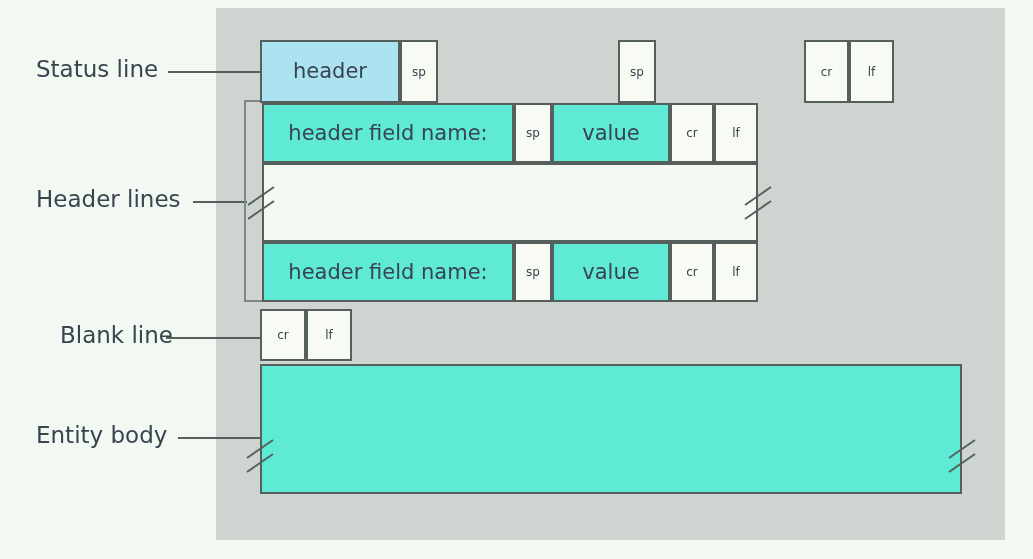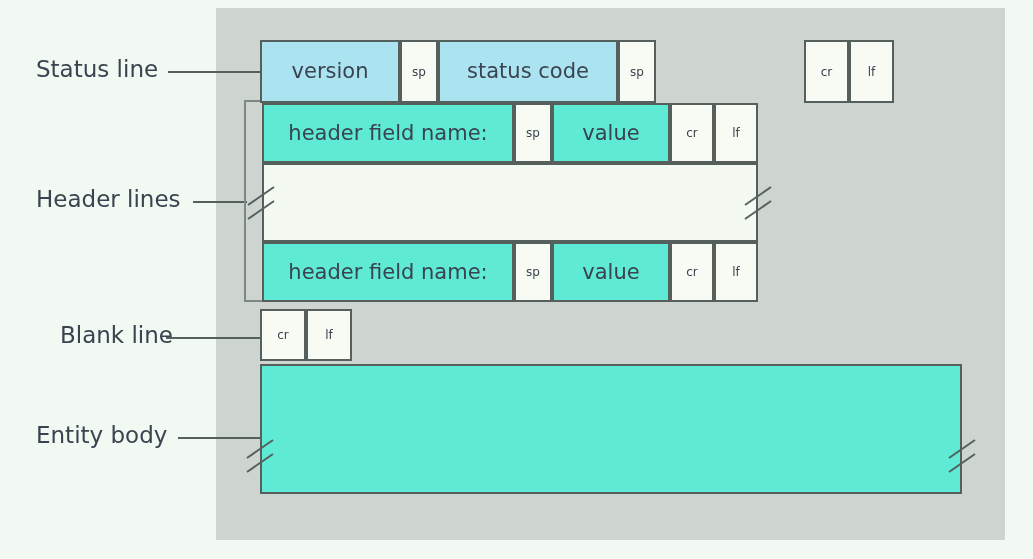--- a/index.html
+++ b/index.html
@@ -97,23 +97,22 @@
   <div class="leader" style="left:193px; top:201px; width:54px;"></div>
 
   <div class="label" style="left:36px; top:324px;margin-left:24px;">Blank line</div>
   <div class="leader" style="left:166px; top:337px; width:95px;"></div>
 
   <div class="label" style="left:36px; top:424px;">Entity body</div>
   <div class="leader" style="left:178px; top:437px; width:83px;"></div>
 
   <div class="bracket" style="left:244px; top:100px; width:18px; height:202px;"></div>
 
-  <div class="cell blue" style="left:260px; top:40px; width:140px; height:63px;">version</div>
+  <div class="cell blue" style="left:260px; top:40px; width:140px; height:63px;">header</div>
   <div class="cell white small" style="left:400px; top:40px; width:38px; height:63px;">sp</div>
-  <div class="cell blue" style="left:438px; top:40px; width:180px; height:63px;">status code</div>
   <div class="cell white small" style="left:618px; top:40px; width:38px; height:63px;">sp</div>
   <div class="cell white small" style="left:804px; top:40px; width:45px; height:63px;">cr</div>
   <div class="cell white small" style="left:849px; top:40px; width:45px; height:63px;">lf</div>
 
   <div class="cell pale" style="left:262px; top:103px; width:252px; height:60px;">header field name:</div>
   <div class="cell white small" style="left:514px; top:103px; width:38px; height:60px;">sp</div>
   <div class="cell pale" style="left:552px; top:103px; width:118px; height:60px;">value</div>
   <div class="cell white small" style="left:670px; top:103px; width:44px; height:60px;">cr</div>
   <div class="cell white small" style="left:714px; top:103px; width:44px; height:60px;">lf</div>
 

